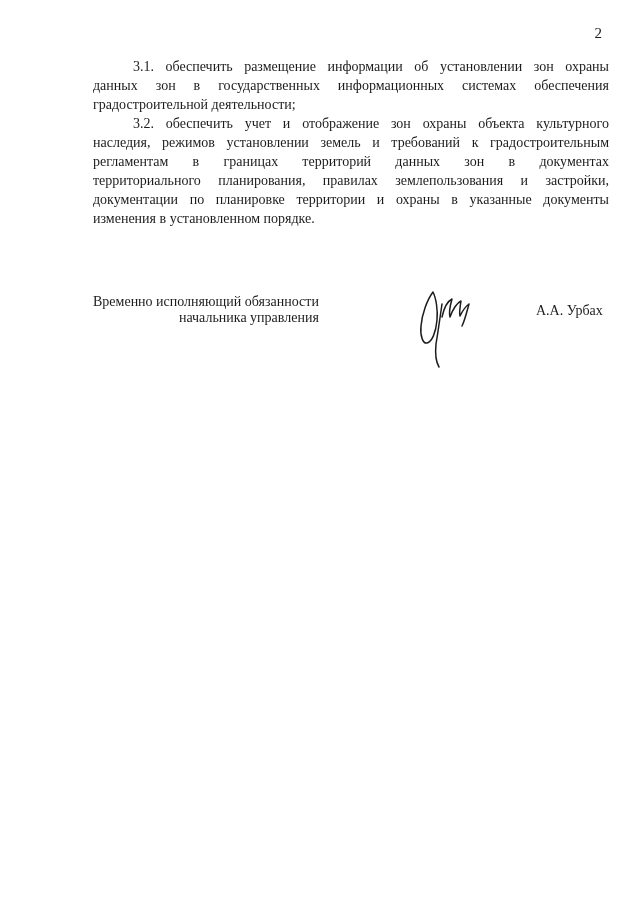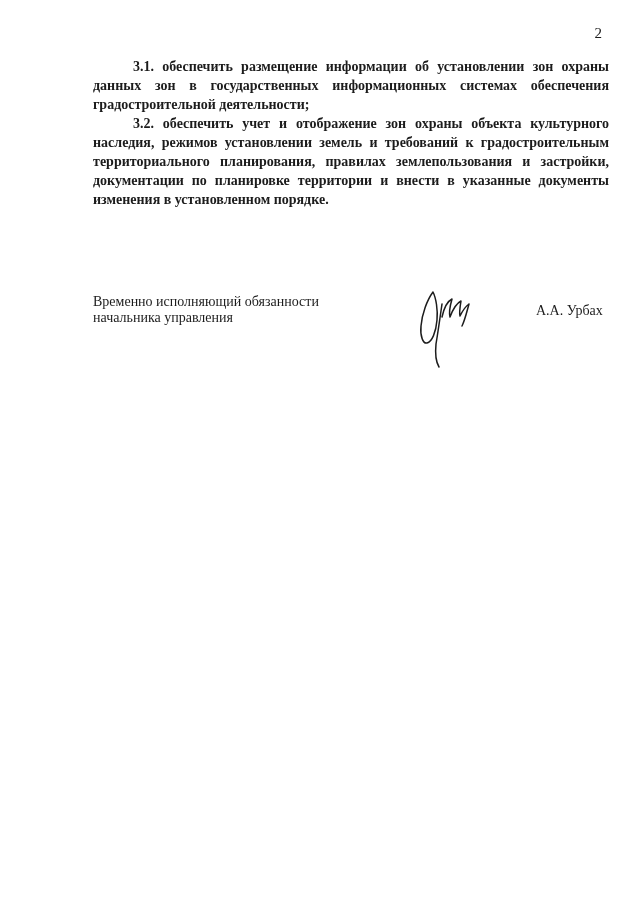--- a/index.html
+++ b/index.html
@@ -23,39 +23,39 @@
     font-size: 15px;
     line-height: 17px;
   }
   .body-text {
     position: absolute;
     left: 93px;
     top: 57px;
     width: 516px;
     font-size: 14px;
     line-height: 19px;
-    font-weight: bold;
   }
   .tline {
     text-align: justify;
     text-align-last: justify;
   }
   .tline.indent {
     padding-left: 40px;
   }
   .tline.last {
     text-align-last: left;
   }
   .sig-title {
     position: absolute;
     left: 93px;
     top: 294px;
     font-size: 14px;
     line-height: 15.5px;
     white-space: nowrap;
+    text-align: right;
   }
   .sig-svg {
     position: absolute;
     left: 418px;
     top: 286px;
     width: 56px;
     height: 86px;
   }
   .sig-name {
     position: absolute;
@@ -71,22 +71,23 @@
 <div class="page">
 
   <div class="page-number">2</div>
 
   <div class="body-text">
     <div class="tline indent">3.1. обеспечить размещение информации об установлении зон охраны</div>
     <div class="tline">данных зон в государственных информационных системах обеспечения</div>
     <div class="tline last">градостроительной деятельности;</div>
     <div class="tline indent">3.2. обеспечить учет и отображение зон охраны объекта культурного</div>
     <div class="tline">наследия, режимов установлении земель и требований к градостроительным</div>
+    <div class="tline">регламентам в границах территорий данных зон в документах</div>
     <div class="tline">территориального планирования, правилах землепользования и застройки,</div>
-    <div class="tline">документации по планировке территории и внести в указанные документы</div>
+    <div class="tline">документации по планировке территории и охраны в указанные документы</div>
     <div class="tline last">изменения в установленном порядке.</div>
   </div>
 
   <div class="sig-title">
     <div>Временно исполняющий обязанности</div>
     <div>начальника управления</div>
   </div>
 
   <svg class="sig-svg" viewBox="0 0 56 86" xmlns="http://www.w3.org/2000/svg" fill="none" stroke="#1c1c1c" stroke-width="1.5" stroke-linecap="round" stroke-linejoin="round">
     <path d="M 15 6 C 9 14 4 28 3 40 C 2 50 5 58 9 57 C 14 56 18 46 19 34 C 20 24 18 12 15 6"></path>

